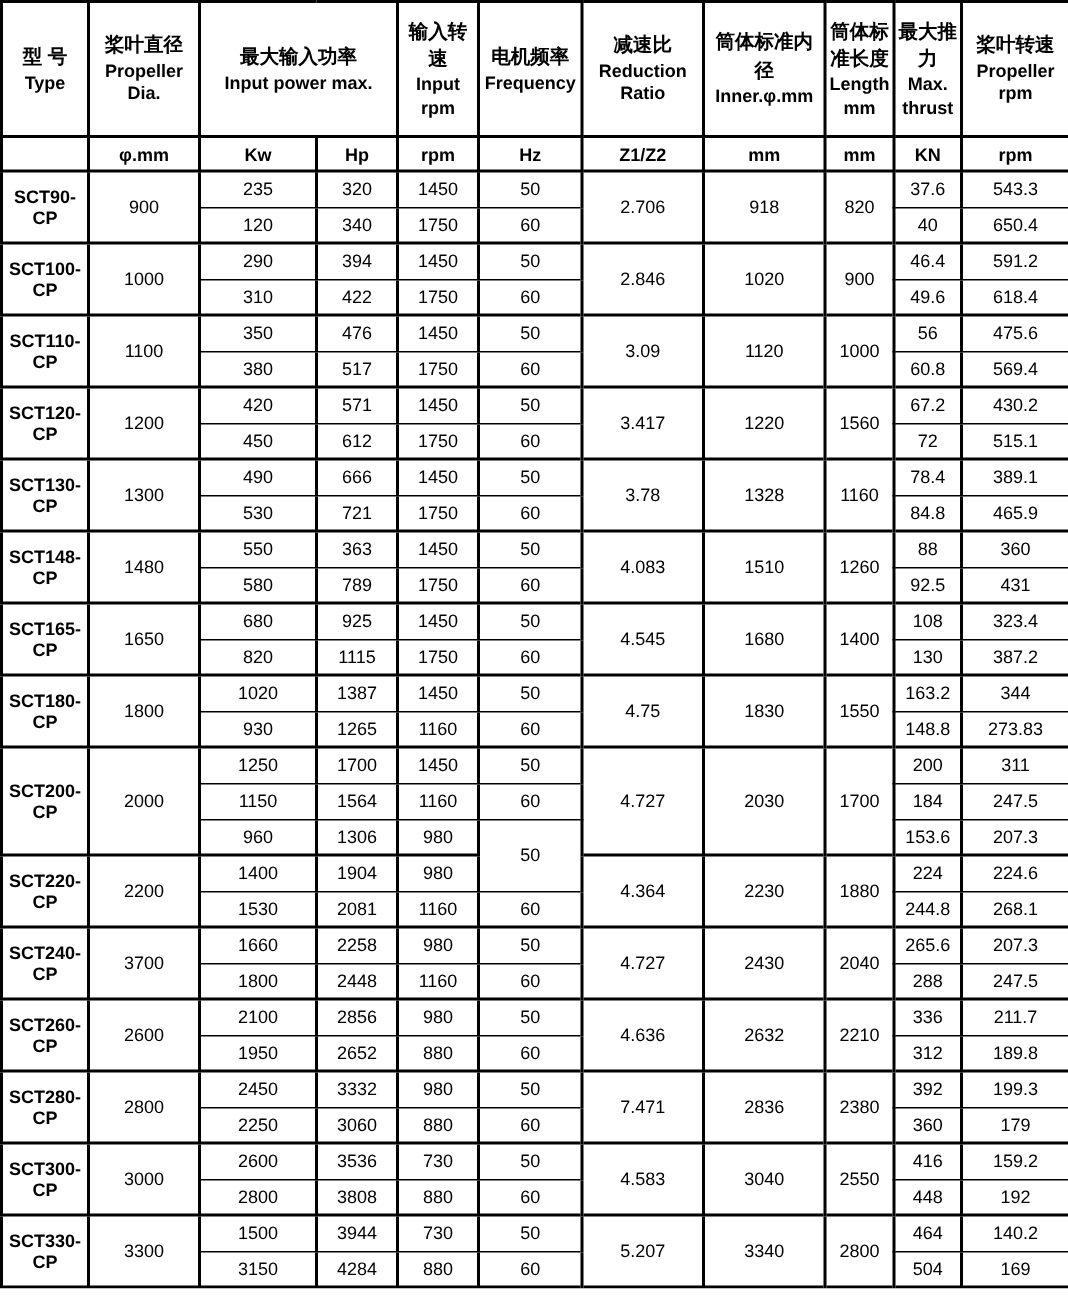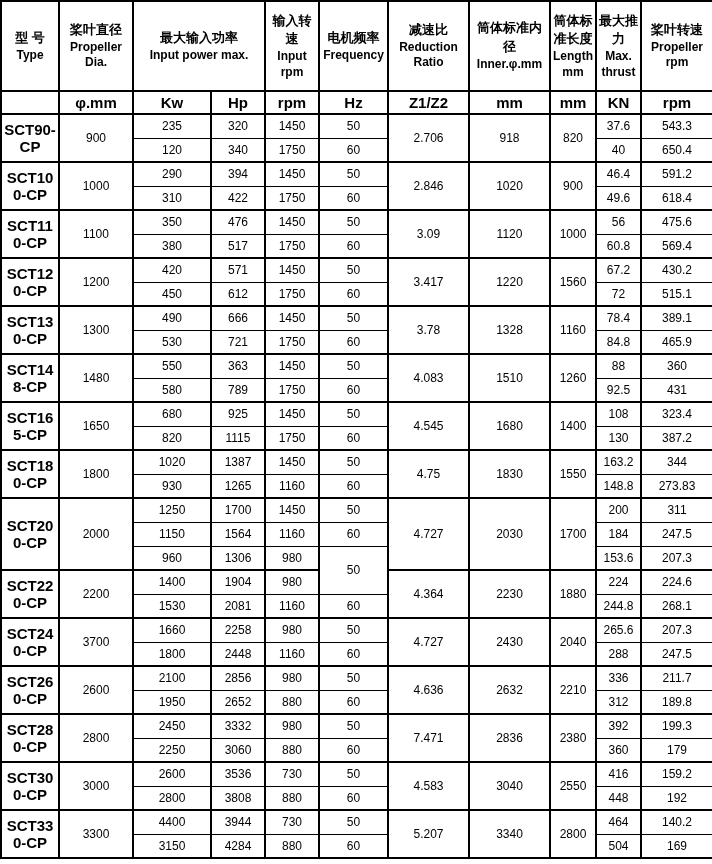--- a/index.html
+++ b/index.html
@@ -15,26 +15,26 @@
     border-left-width: 2px;
     border-right-width: 2px;
     text-align: center;
     vertical-align: middle;
     padding: 0 2px;
     overflow-wrap: break-word;
     box-sizing: border-box;
   }
   thead th { border-width: 2px; font-weight: bold; }
   thead tr.main-header-row { height: 90px; }
-  thead tr.unit-row { height: 23px; font-size: 15px; }
+  thead tr.unit-row { height: 23px; font-size: 12px; }
   .cn { font-size: 13px; font-weight: bold; line-height: 1.45; }
   .en { font-size: 12px; font-weight: bold; line-height: 1.3; }
   tbody tr { height: 24px; }
   tbody td { font-size: 12px; font-weight: normal; }
-  tbody th { font-size: 15px; font-weight: bold; }
+  tbody th { font-size: 12px; font-weight: bold; }
   tbody tr.group-first th, tbody tr.group-first td { border-top-width: 2px; }
 </style>
 </head>
 <body>
 
 <table>
   <colgroup>
     <col style="width:58px">
       <col style="width:74px">
       <col style="width:78px">
@@ -402,21 +402,21 @@
         <td>2800</td>
         <td>3808</td>
         <td>880</td>
         <td>60</td>
         <td>448</td>
         <td>192</td>
       </tr>
       <tr class="group-first">
         <th rowspan="2">SCT330-CP</th>
         <td rowspan="2">3300</td>
-        <td>4400</td>
+        <td>1500</td>
         <td>3944</td>
         <td>730</td>
         <td>50</td>
         <td rowspan="2">5.207</td>
         <td rowspan="2">3340</td>
         <td rowspan="2">2800</td>
         <td>464</td>
         <td>140.2</td>
       </tr>
       <tr>

